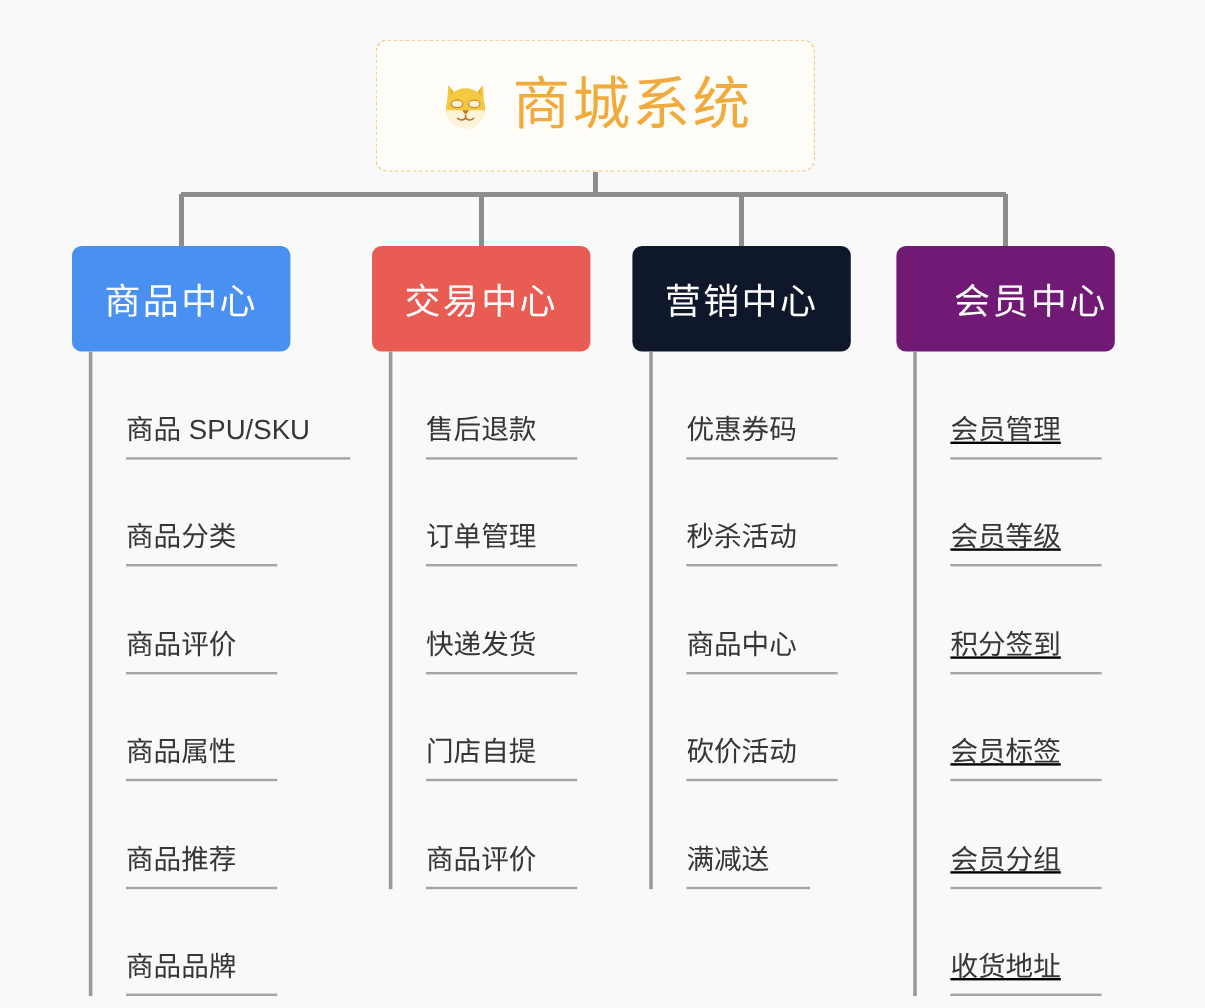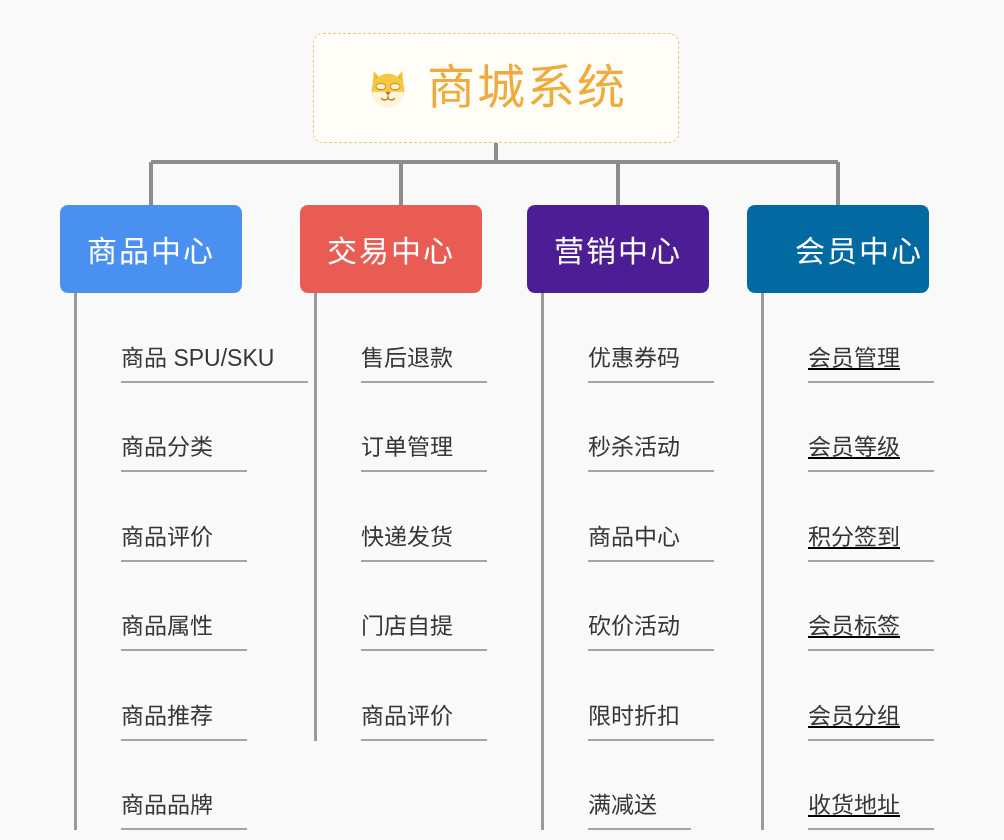--- a/index.html
+++ b/index.html
@@ -109,32 +109,32 @@
   }
   .leaf-label {
     font-size: 23px;
     color: #363636;
     line-height: 1;
     white-space: nowrap;
     position: relative;
     padding-bottom: 11px;
     padding-right: 34px;
     border-bottom: 2px solid #a4a4a4;
-    margin-left: 16px;
+    margin-left: 0;
   }
 
   
   .col-1 { left: 60px; }
   .col-1 .cat-box { width: 182px; background: #4a90f0; }
-  .col-2 { left: 300px; text-align: center; }
+  .col-2 { left: 310px; text-align: center; }
   .col-2 .cat-box { width: 182px; background: #e85c54; }
   .col-3 { left: 527px; }
-  .col-3 .cat-box { width: 182px; background: #4c1d95; }
+  .col-3 .cat-box { width: 182px; background: #0f172a; }
   .col-4 { left: 747px; }
-  .col-4 .cat-box { width: 182px; background: #0369a1; padding-left: 42px; }
+  .col-4 .cat-box { width: 182px; background: #701a75; padding-left: 42px; }
 
   .col-1 .leaf-list { margin-left: 14px; }
   .col-2 .leaf-list { margin-left: 14px; }
   .col-3 .leaf-list { margin-left: 14px; }
   .col-4 .leaf-list { margin-left: 14px; text-decoration: underline; }
 </style>
 </head>
 <body>
 
 <div id="mindmap">
@@ -235,23 +235,20 @@
       <div class="leaf">
           <span class="leaf-label">秒杀活动</span>
         </div>
       <div class="leaf">
           <span class="leaf-label">商品中心</span>
         </div>
       <div class="leaf">
           <span class="leaf-label">砍价活动</span>
         </div>
       <div class="leaf">
-          <span class="leaf-label">限时折扣</span>
-        </div>
-      <div class="leaf">
           <span class="leaf-label">满减送</span>
         </div>
     </div>
   </div>
 
   <div class="column col-4">
     <div class="cat-box">
       <span>会员中心</span>
     </div>
     <div class="leaf-list">

